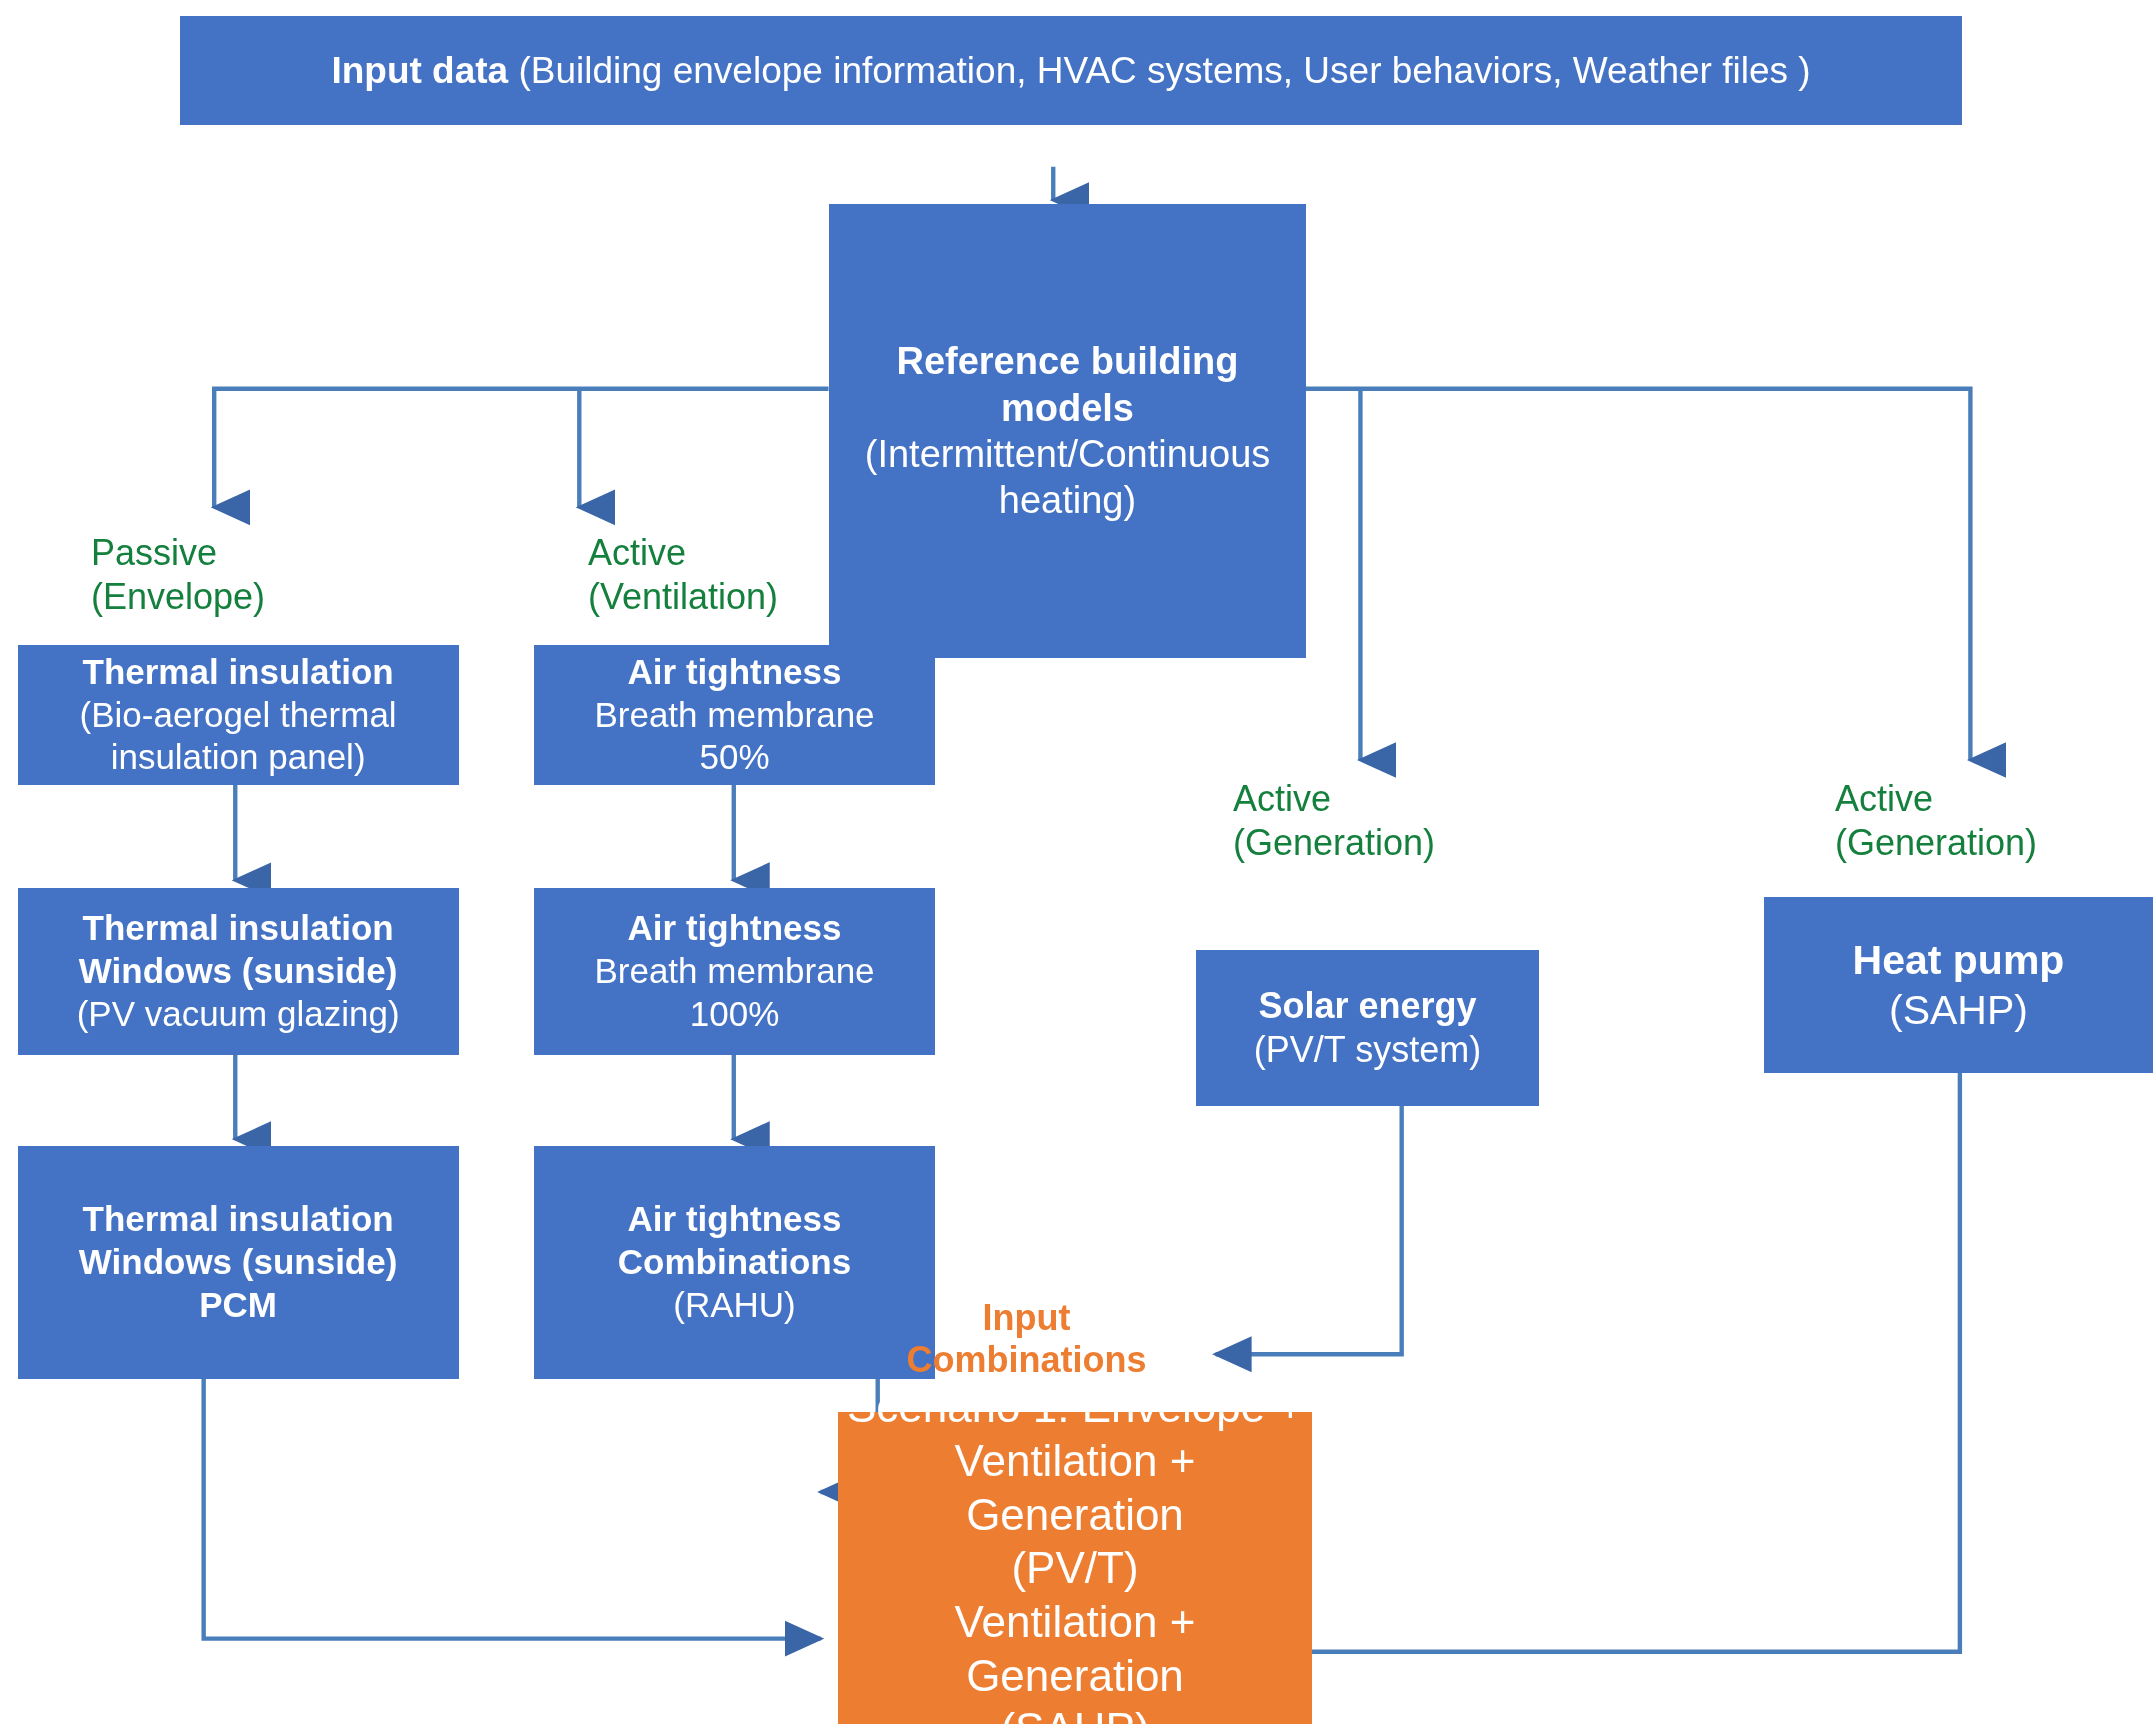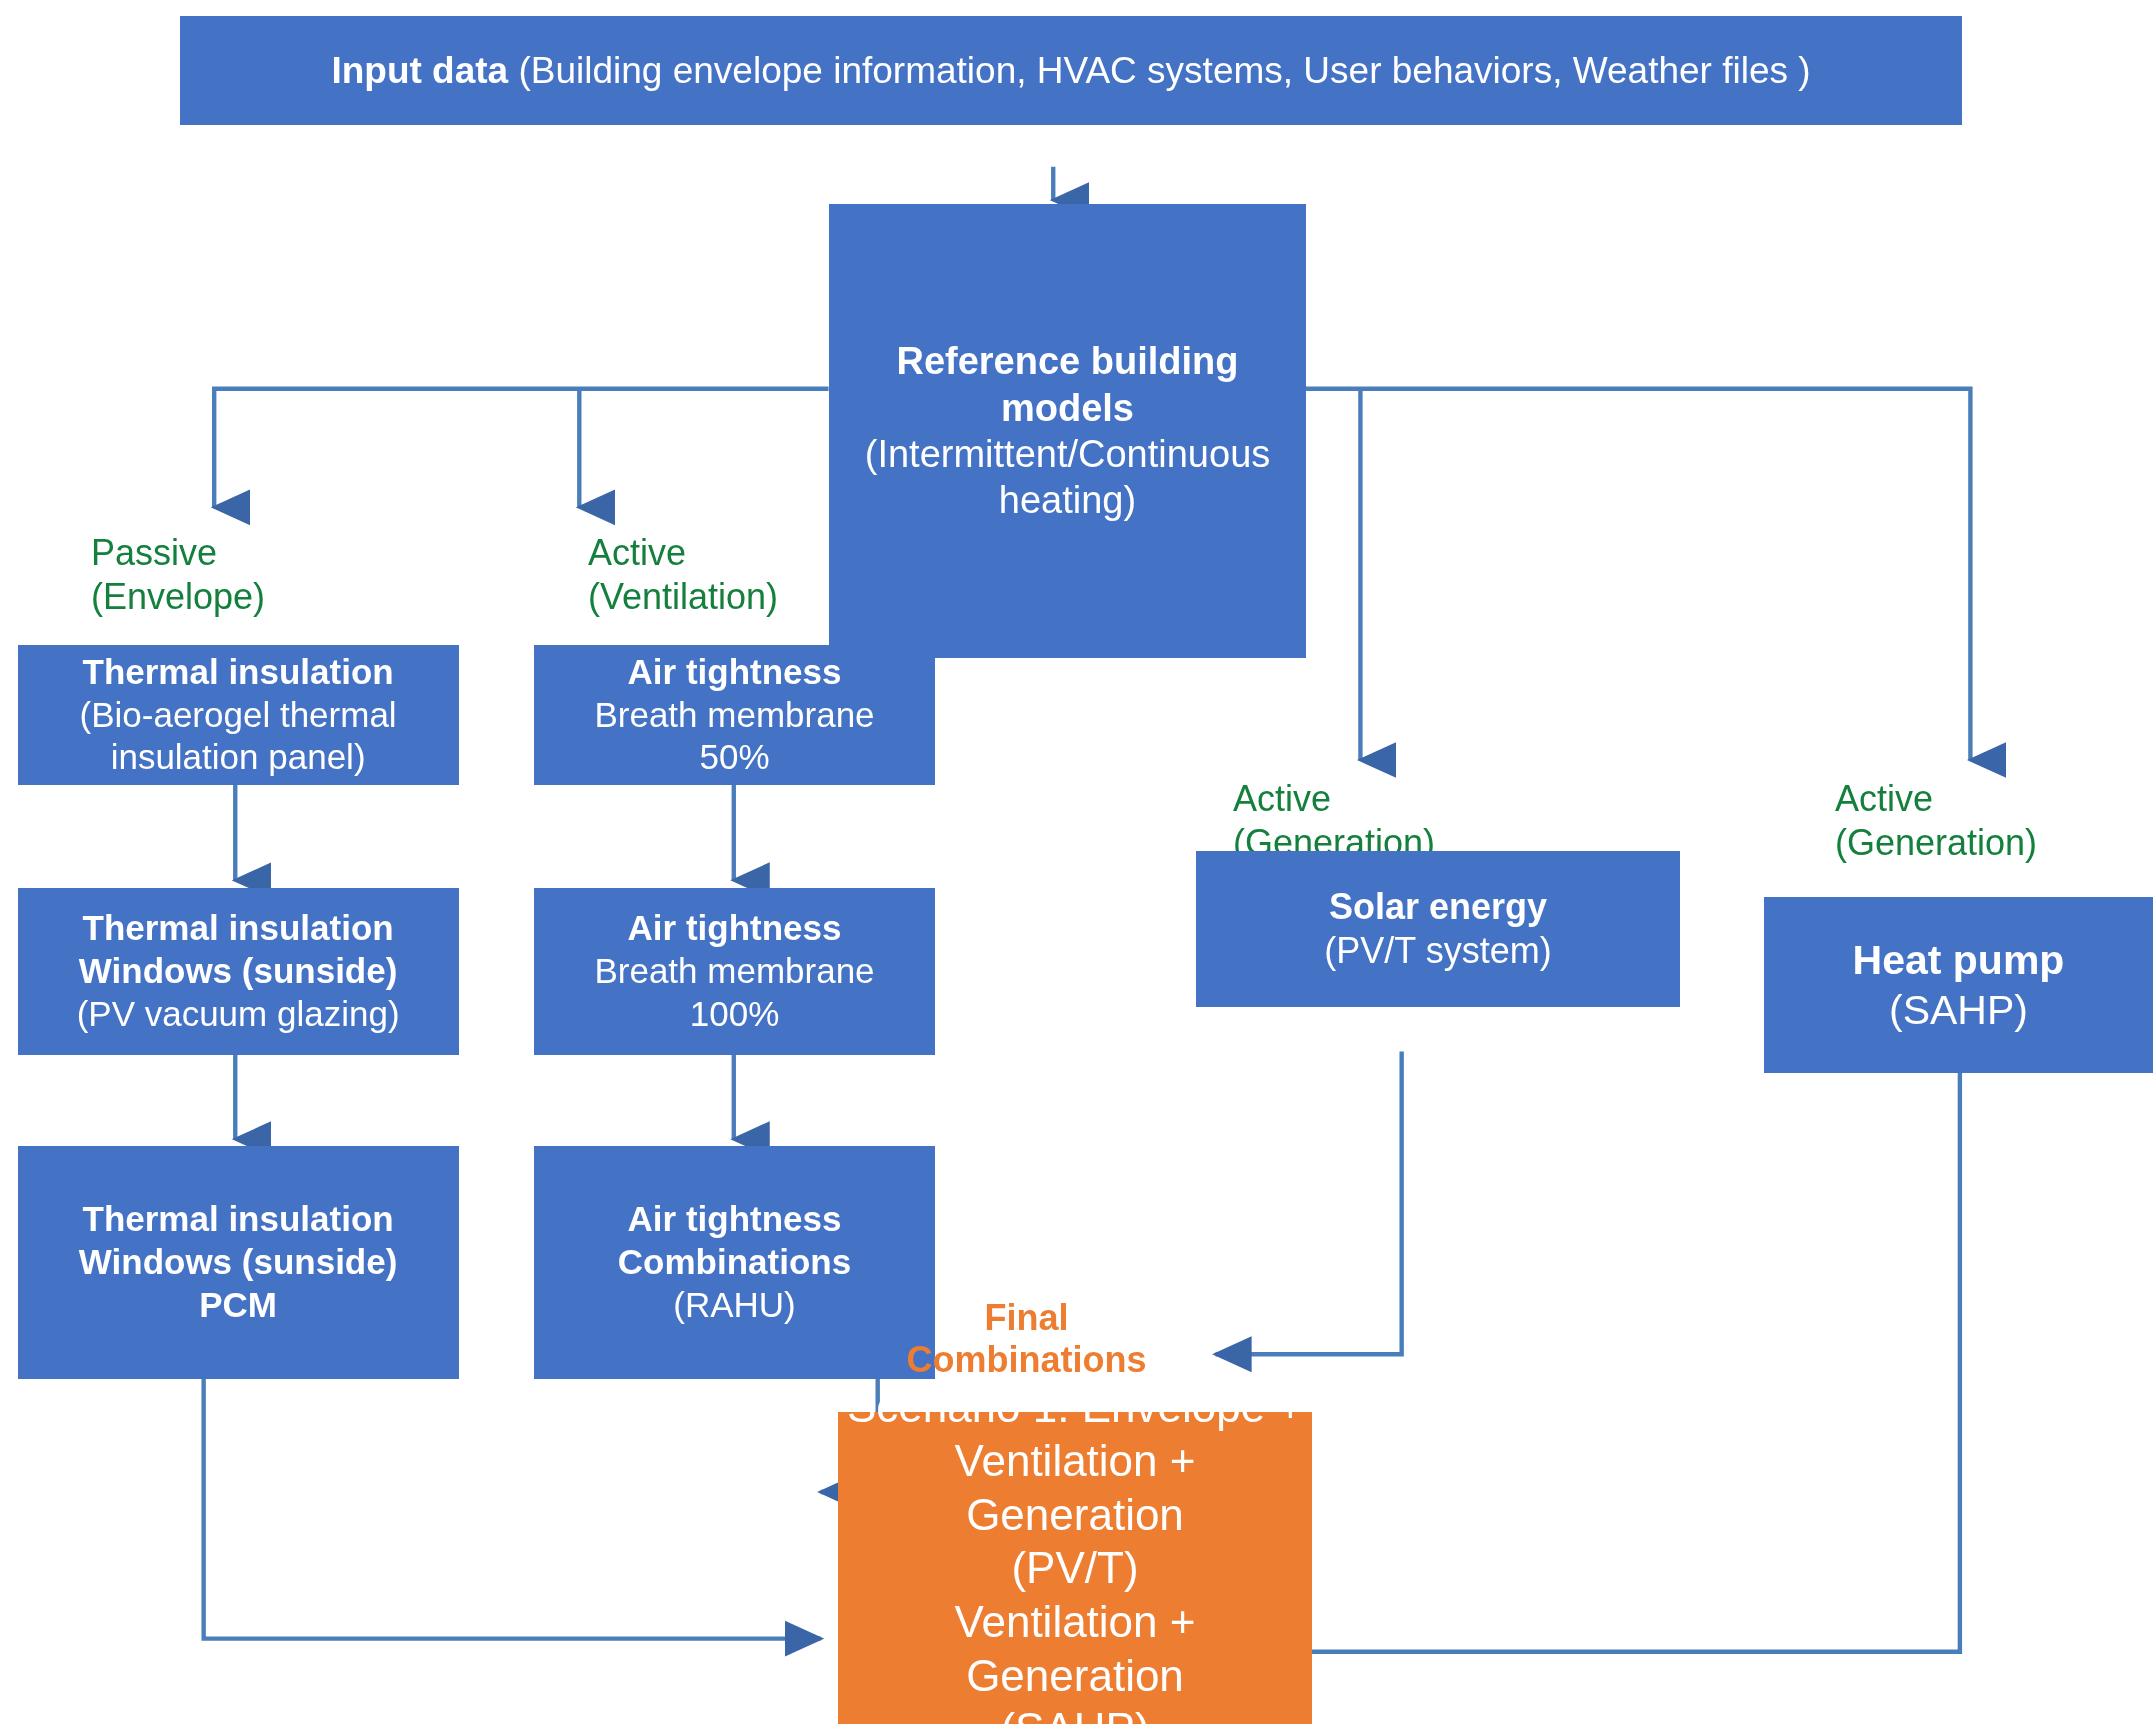--- a/index.html
+++ b/index.html
@@ -152,32 +152,32 @@
     <div>Breath membrane</div>
     <div>100%</div>
   </div>
 
   <div class="box blue" style="left:534px;top:1146px;width:401px;height:233px;font-size:35px;">
     <div class="bold">Air tightness</div>
     <div class="bold">Combinations</div>
     <div>(RAHU)</div>
   </div>
 
-  <div class="box blue" style="left:1196px;top:851px;width:484px;height:156px;font-size:36px;">
+  <div class="box blue" style="left:1196px;top:950px;width:343px;height:156px;font-size:36px;">
     <div class="bold">Solar energy</div>
     <div>(PV/T system)</div>
   </div>
 
   <div class="box blue" style="left:1764px;top:897px;width:389px;height:176px;font-size:41px;">
     <div class="bold">Heat pump</div>
     <div>(SAHP)</div>
   </div>
 
   <div class="olabel" style="left:838px;top:1297px;width:377px;">
-    <div>Final</div>
+    <div>Input</div>
     <div>Combinations</div>
   </div>
 
   <div class="box orange" style="left:838px;top:1412px;width:474px;height:312px;font-size:44px;">
     <div>Scenario 1: Envelope +</div>
     <div>Ventilation + Generation</div>
     <div>(PV/T)</div>
     <div>Ventilation + Generation</div>
     <div>(SAHP)</div>
   </div>

